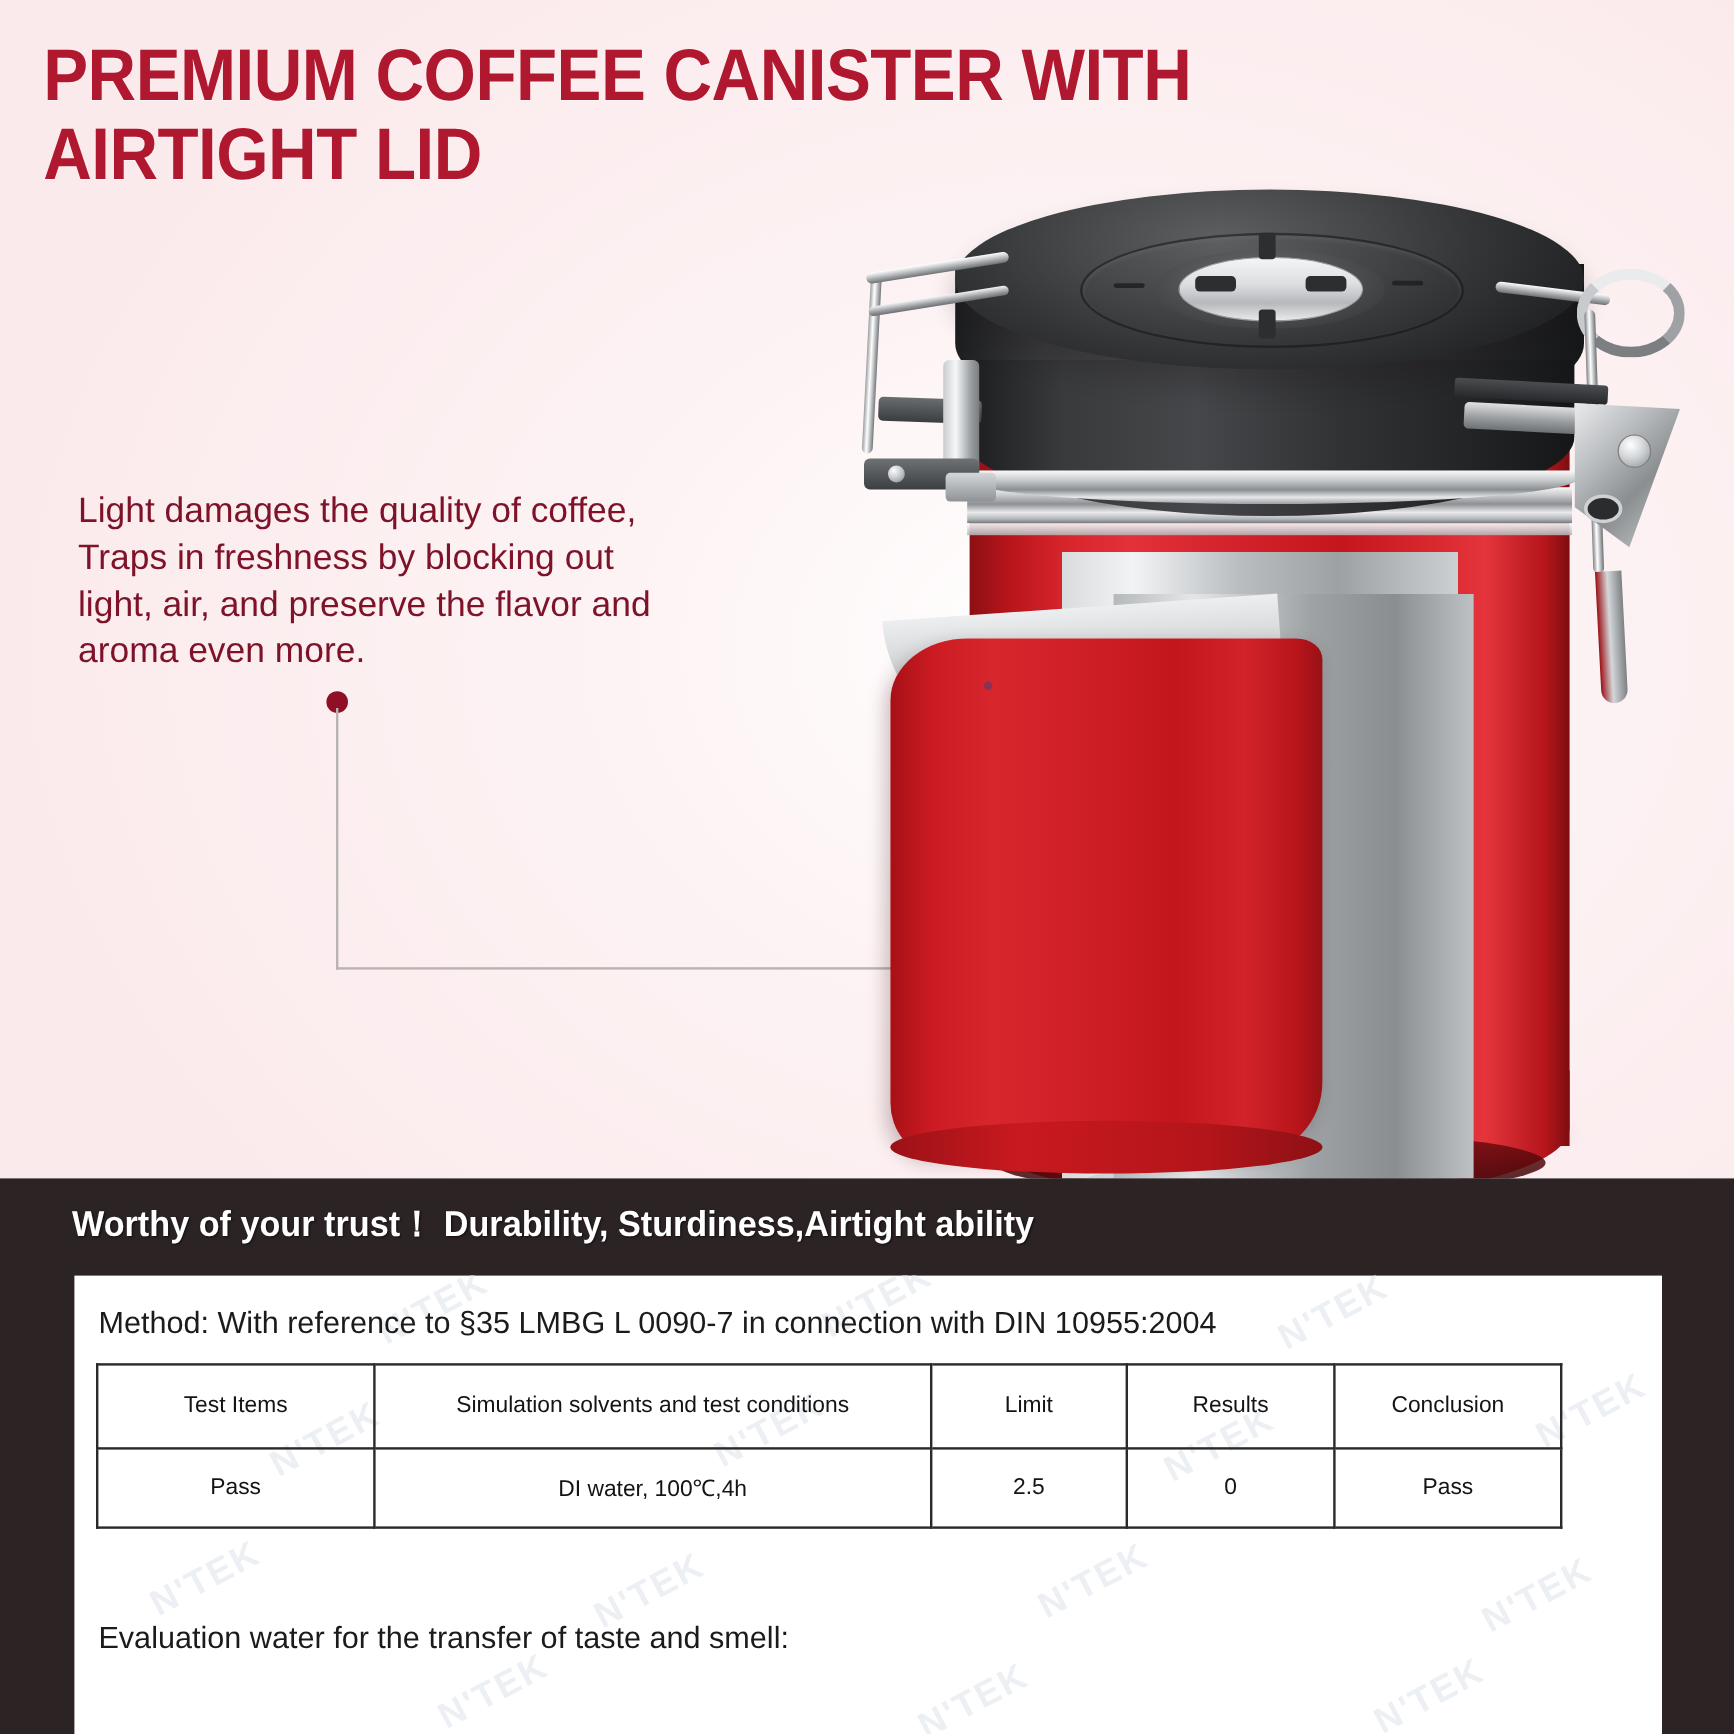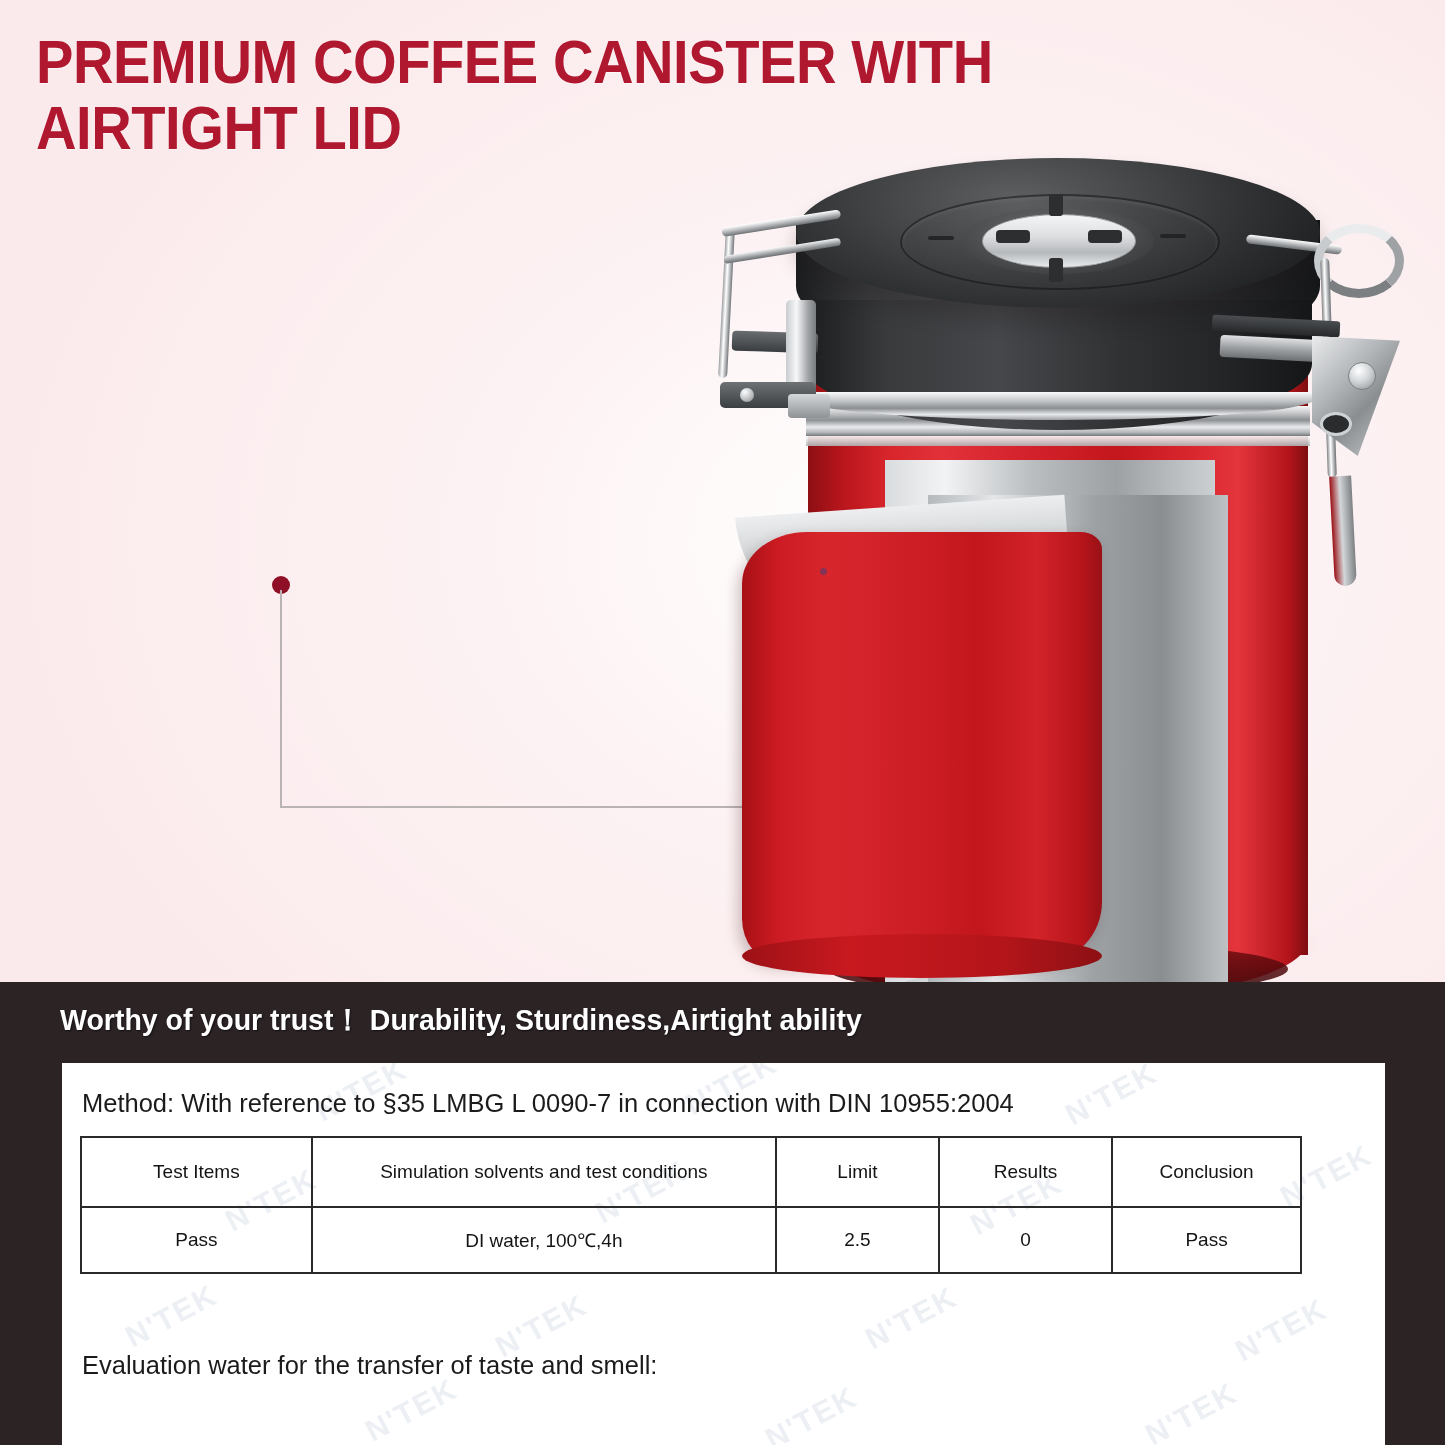--- a/index.html
+++ b/index.html
@@ -323,20 +323,24 @@
 </head>
 <body>
 
 <div class="page">
 
   <div class="hero">
 
     <div class="headline">PREMIUM COFFEE CANISTER WITH
 AIRTIGHT LID</div>
 
+    <div class="blurb">Light damages the quality of coffee,
+Traps in freshness by blocking out
+light, air, and preserve the flavor and
+aroma even more.</div>
 
     <div class="callout-dot"></div>
     <div class="callout-v"></div>
     <div class="callout-h"></div>
 
     <div class="canister">
 
       <div class="floor-shadow"></div>
 
       <div class="body-outer"></div>

